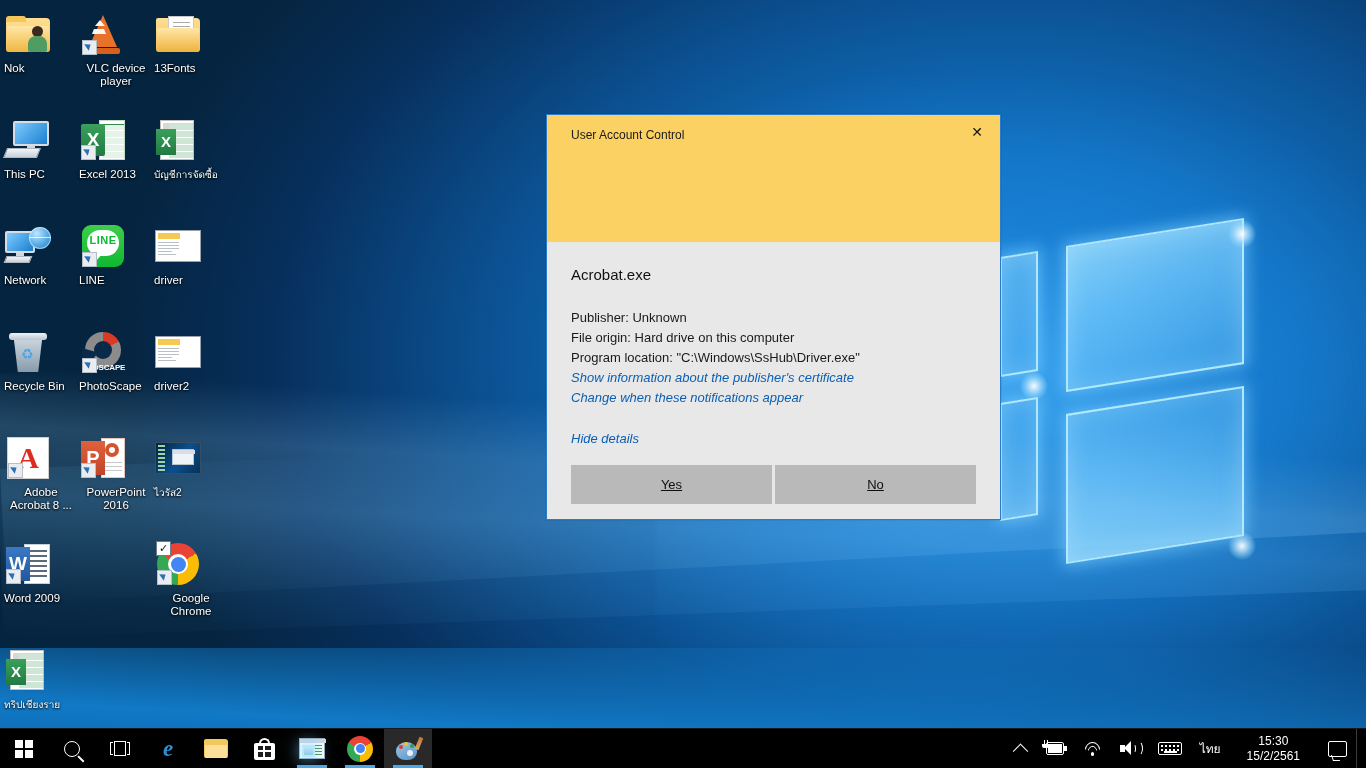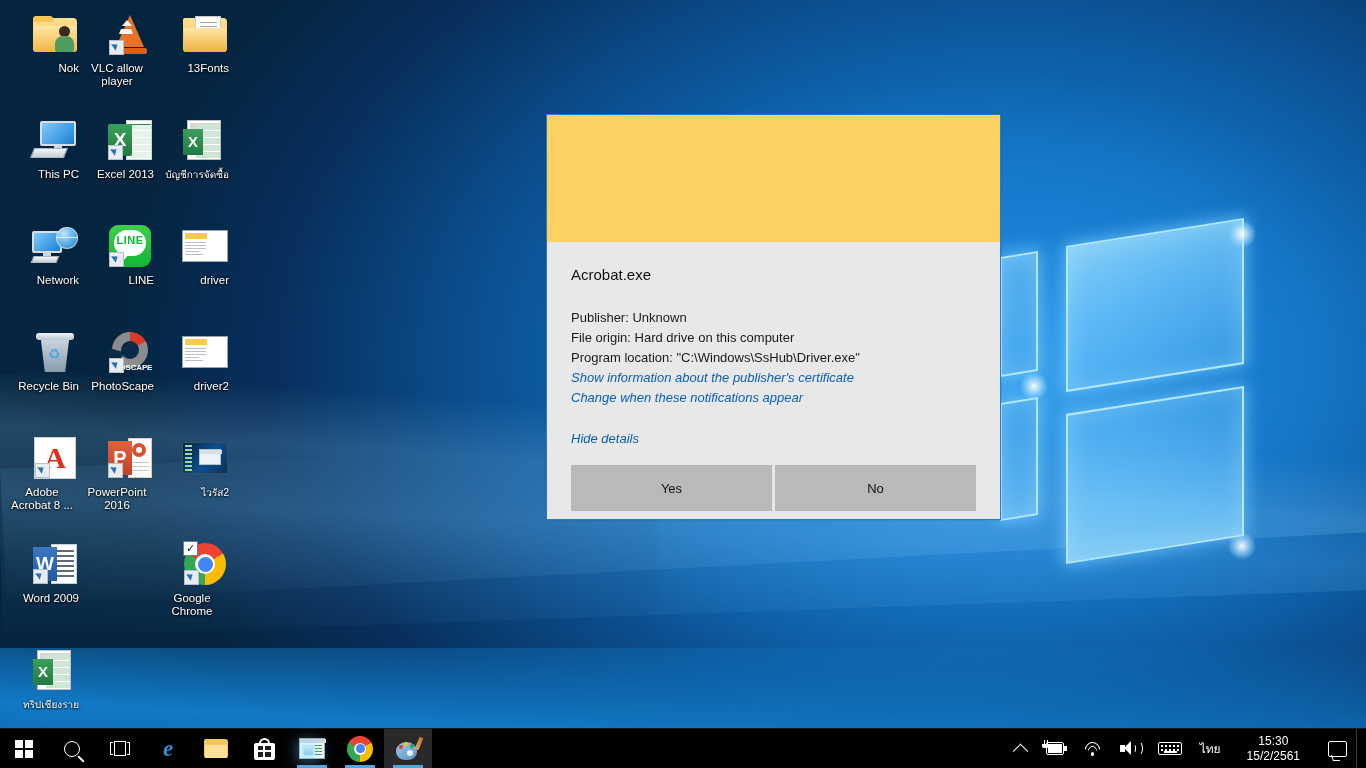--- a/index.html
+++ b/index.html
@@ -67,21 +67,21 @@
   
   #icon-grid {
     position: absolute; left: 4px; top: 6px;
     display: grid;
     grid-template-columns: repeat(3, 75px);
     grid-auto-rows: 106px;
     column-gap: 0px; row-gap: 0px;
   }
   .dicon {
     width: 75px; display: flex; flex-direction: column;
-    align-items: flex-end; padding-top: 4px; cursor: default;
+    align-items: flex-start; padding-top: 4px; cursor: default;
   }
   .dicon .glyph {
     width: 48px; height: 48px; position: relative;
     display: flex; align-items: center; justify-content: center;
   }
   .dicon .dlabel {
     margin-top: 4px; color: #ffffff; font-size: 11.5px; line-height: 13px;
     text-align: center; text-shadow: 0 1px 2px rgba(0,0,0,0.85), 0 0 3px rgba(0,0,0,0.7);
     max-width: 74px; word-wrap: break-word;
   }
@@ -282,23 +282,24 @@
   #uac-body { padding: 24px 24px 0 24px; }
   #uac-appname { font-size: 15px; color: #111; line-height: 18px; }
   #uac-details { margin-top: 24px; font-size: 13px; line-height: 20px; color: #1a1a1a; }
   .uac-link { color: #0a5fb5; cursor: pointer; display: block; width: max-content; font-style: italic; }
   #uac-hide { margin-top: 21px; }
   #uac-buttons {
     position: absolute; left: 0; right: 0; top: 350px;
     display: flex; gap: 3px; padding: 0 24px;
   }
   .uac-btn {
-    flex: 1; height: 46px; background: #b9b9b9; border: none;
+    flex: 1; height: 39px; background: #b9b9b9; border: none;
     font-size: 13px; color: #101010; cursor: default;
     font-family: "Liberation Sans", sans-serif;
+    text-decoration: underline;
   }
 
   
   #taskbar {
     position: absolute; left: 0; bottom: 0; width: 1366px; height: 40px;
     background: #000000; display: flex; align-items: stretch;
     border-top: 1px solid #1a1a1a;
   }
   .tb-btn {
     width: 48px; display: flex; align-items: center; justify-content: center;
@@ -439,21 +440,21 @@
     <div class="dicon">
       <div class="glyph">
         <div class="ic-vlc">
             <div class="cone"></div>
             <div class="s1"></div>
             <div class="s2"></div>
             <div class="base"></div>
           <div class="sc-arrow"></div>
           </div>
       </div>
-      <div class="dlabel">VLC allow player</div>
+      <div class="dlabel">VLC device player</div>
     </div>
 
     <div class="dicon">
       <div class="glyph">
         <div class="ic-folder2">
             <div class="back"></div>
             <div class="sheet"></div>
             <div class="front"></div>
           </div>
       </div>
@@ -648,20 +649,24 @@
           </div>
       </div>
       <div class="dlabel thai">ทริปเชียงราย</div>
     </div>
 
   </div>
 
   <div id="uac">
 
     <div id="uac-header">
+      <div id="uac-titlebar">
+        <div id="uac-title">User Account Control</div>
+        <div id="uac-close">✕</div>
+      </div>
     </div>
 
     <div id="uac-body">
       <div id="uac-appname">Acrobat.exe</div>
       <div id="uac-details">
         <div>Publisher: Unknown</div>
         <div>File origin: Hard drive on this computer</div>
         <div>Program location: "C:\Windows\SsHub\Driver.exe"</div>
         <span class="uac-link">Show information about the publisher's certificate</span>
         <span class="uac-link">Change when these notifications appear</span>

